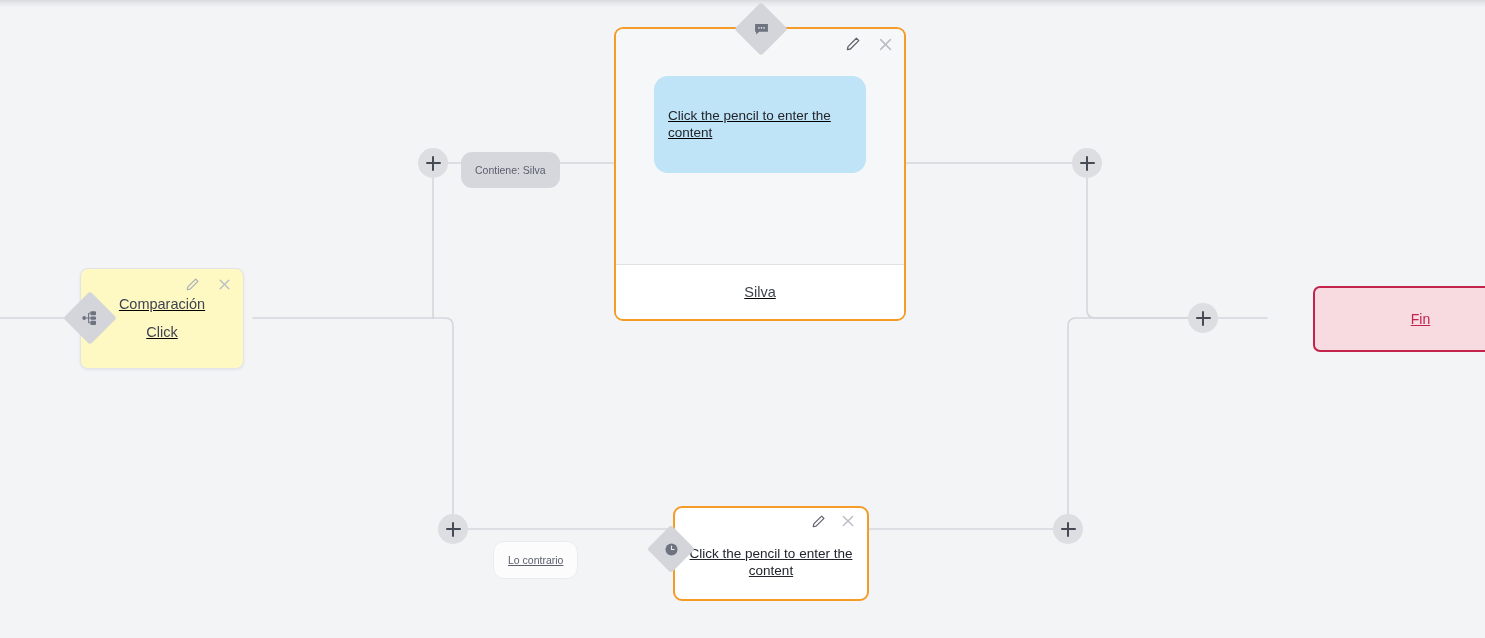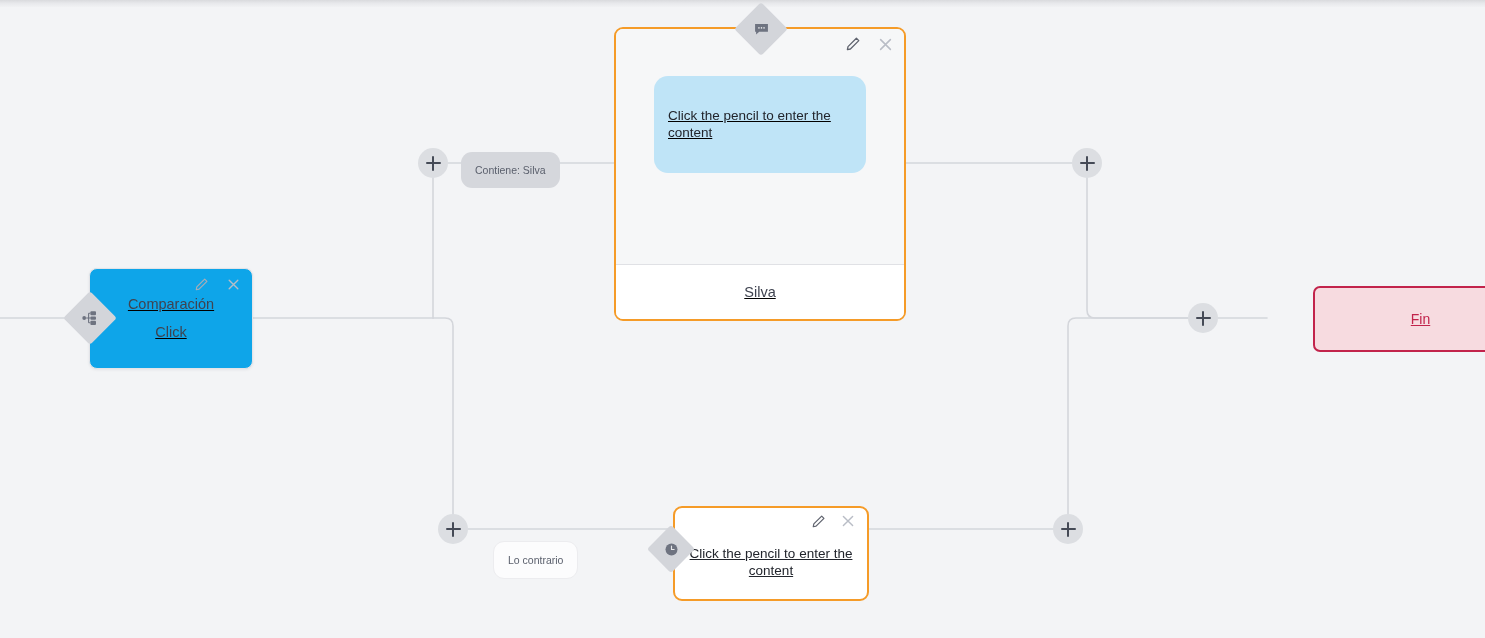--- a/index.html
+++ b/index.html
@@ -49,23 +49,23 @@
   }
   .icon-btn {
     width: 18px; height: 18px;
     display: flex; align-items: center; justify-content: center;
     cursor: pointer;
   }
   .icon-btn svg { display: block; }
 
   
   #comparison-node {
-    left: 89px; top: 268px;
+    left: 80px; top: 268px;
     width: 164px; height: 101px;
-    background: #0ea5e9;
+    background: #fef9c3;
     border: 1px solid #e3e4e8;
     border-radius: 8px;
     box-shadow: 0 1px 3px rgba(16,24,40,0.07);
     display: flex;
     flex-direction: column;
     align-items: center;
     justify-content: center;
     gap: 12px;
   }
   #comparison-node .line {
@@ -203,21 +203,21 @@
     height: 21px;
     padding: 18px 14px;
     display: flex;
     align-items: center;
     justify-content: center;
     font-size: 10.5px;
     color: #5b606d;
     white-space: nowrap;
   }
   .edge-label.grey  { background: #d5d7dc; }
-  .edge-label.white { background: #fcfcfd; border: 1px solid #ececef; }
+  .edge-label.white { background: #fcfcfd; border: 1px solid #ececef; text-decoration: underline; }
 </style>
 </head>
 <body>
 
 <div id="canvas">
 
   <div id="top-strip"></div>
 
   <svg id="edge-layer" width="1485" height="638" viewBox="0 0 1485 638" fill="none">
     <g stroke="#d4d6db" stroke-width="1.6" fill="none" stroke-linecap="round" stroke-linejoin="round">

